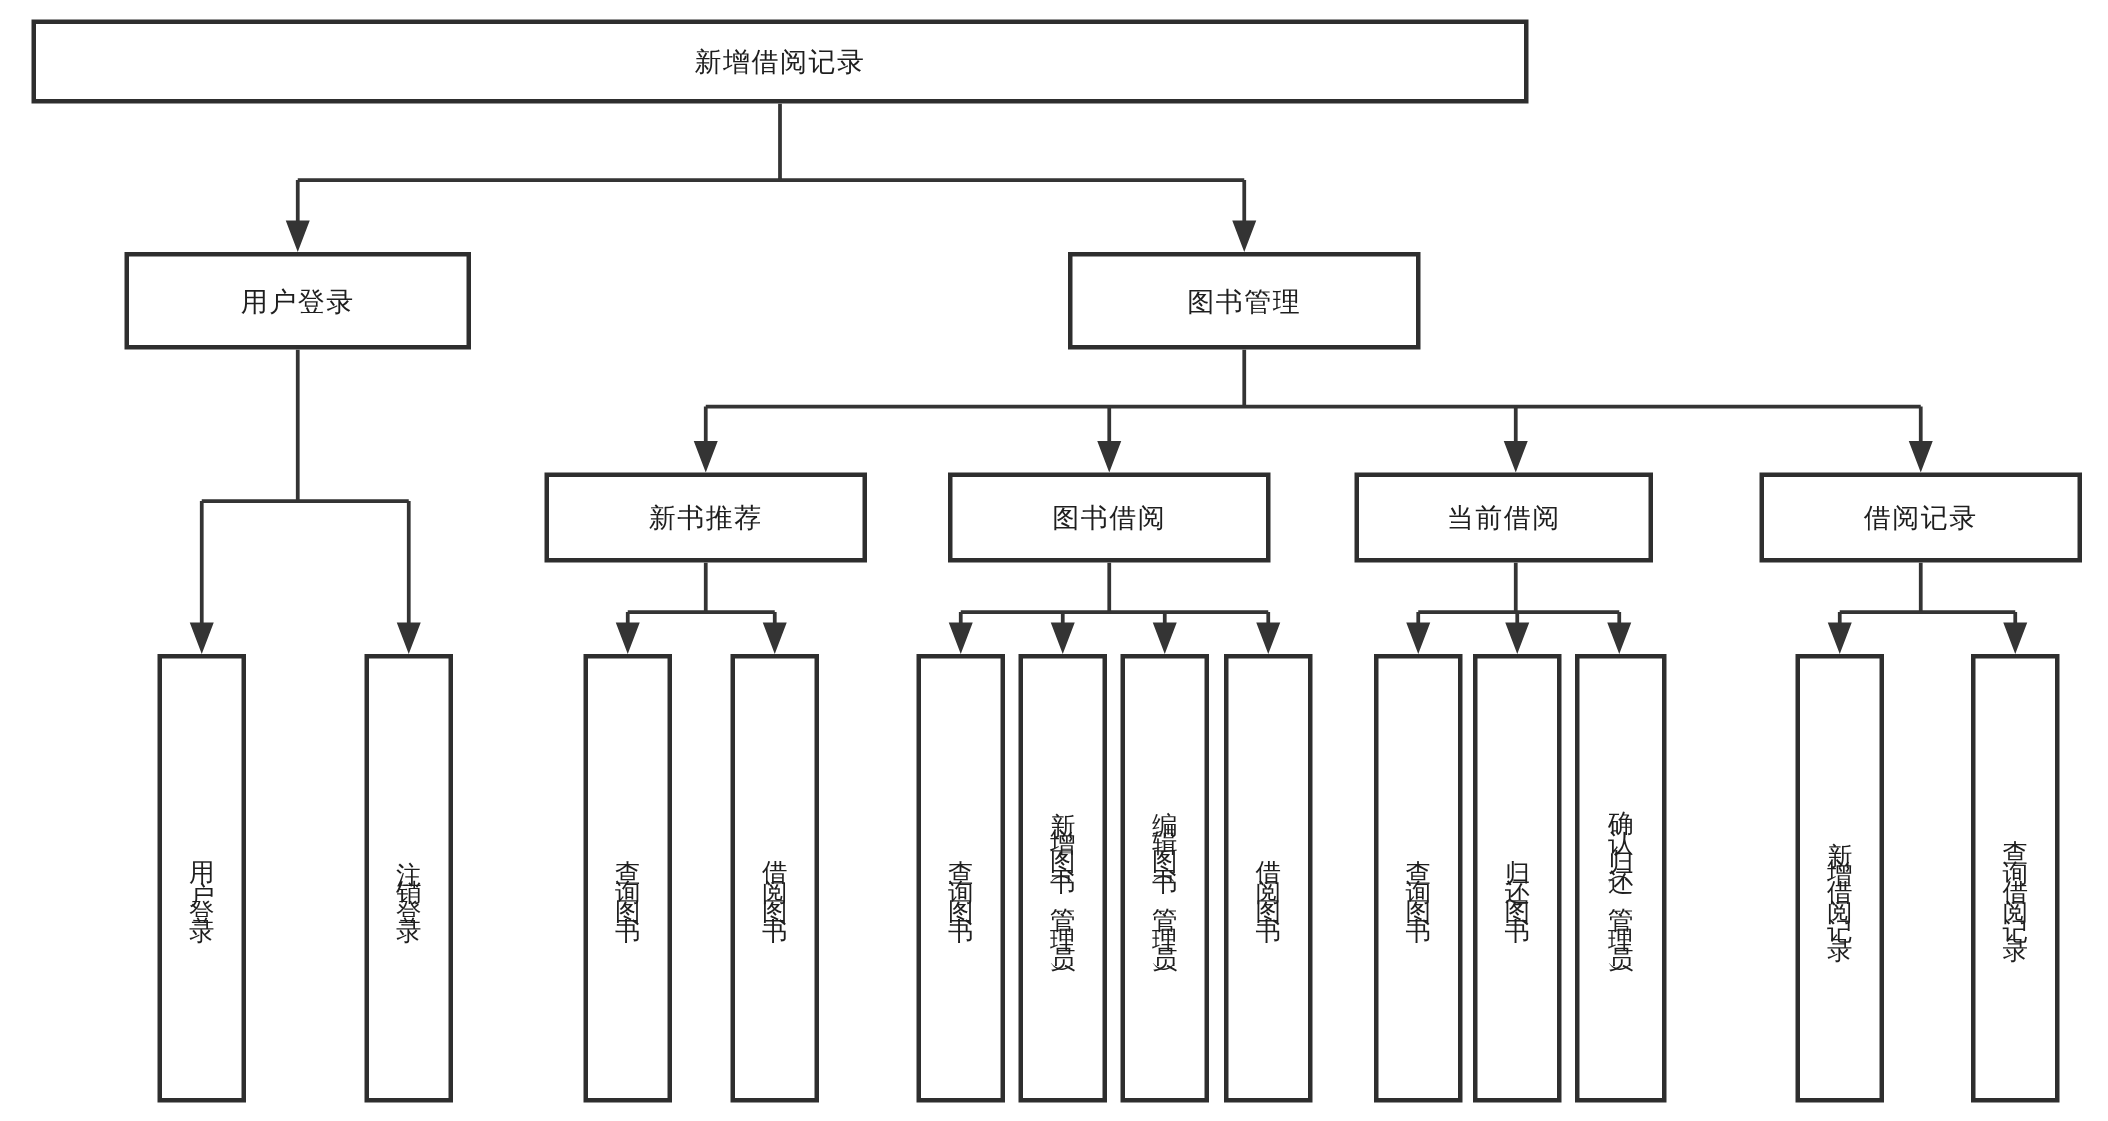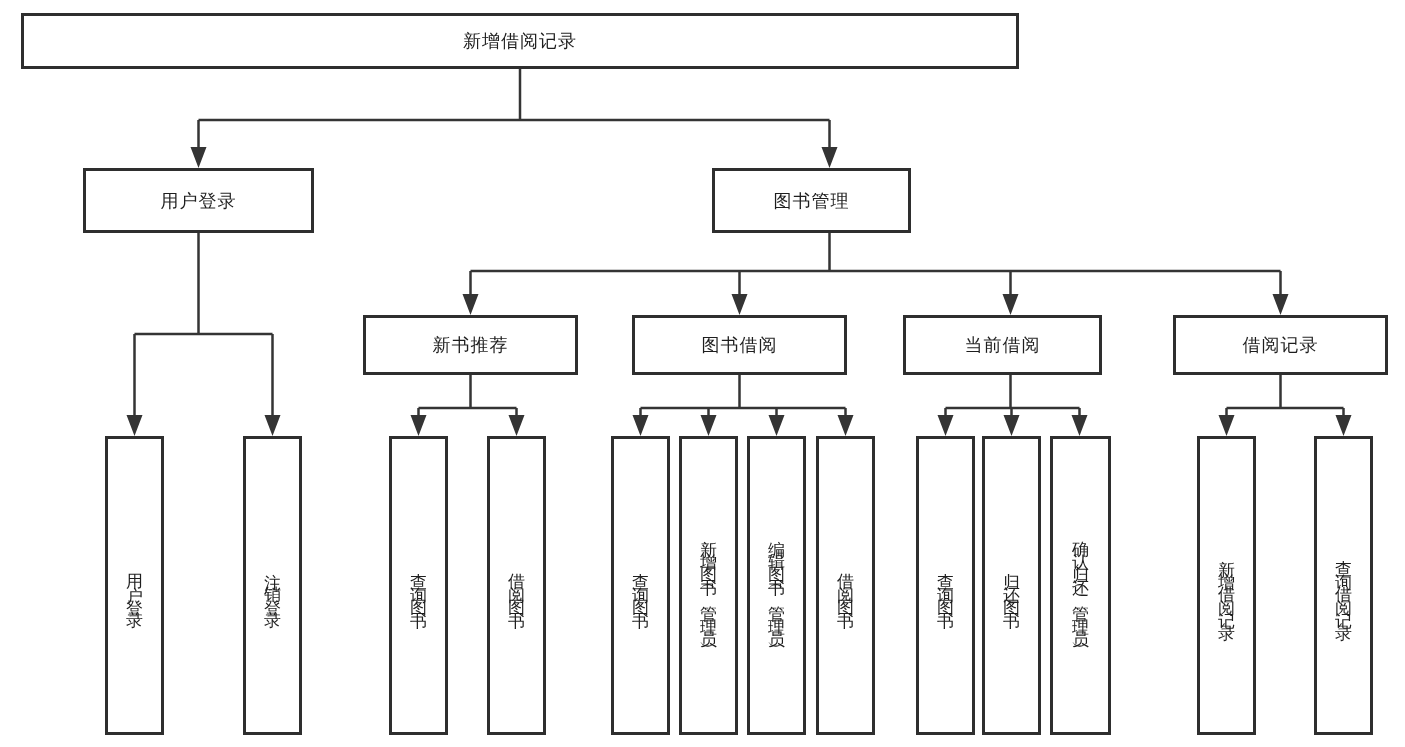--- a/index.html
+++ b/index.html
@@ -73,21 +73,21 @@
       M1335.5 415 L1351.5 415 L1343.5 436 Z"></path>
   </svg>
 
   <div class="box h" style="left:21px;top:13px;width:998px;height:56px">
     <span class="lbl">新增借阅记录</span>
   </div>
 
   <div class="box h" style="left:83px;top:168px;width:231px;height:65px">
     <span class="lbl">用户登录</span>
   </div>
-  <div class="box h" style="left:712px;top:168px;width:199px;height:65px">
+  <div class="box h" style="left:712px;top:168px;width:235px;height:65px">
     <span class="lbl">图书管理</span>
   </div>
 
   <div class="box h" style="left:363px;top:315px;width:215px;height:60px">
     <span class="lbl">新书推荐</span>
   </div>
   <div class="box h" style="left:632px;top:315px;width:215px;height:60px">
     <span class="lbl">图书借阅</span>
   </div>
   <div class="box h" style="left:903px;top:315px;width:199px;height:60px">

